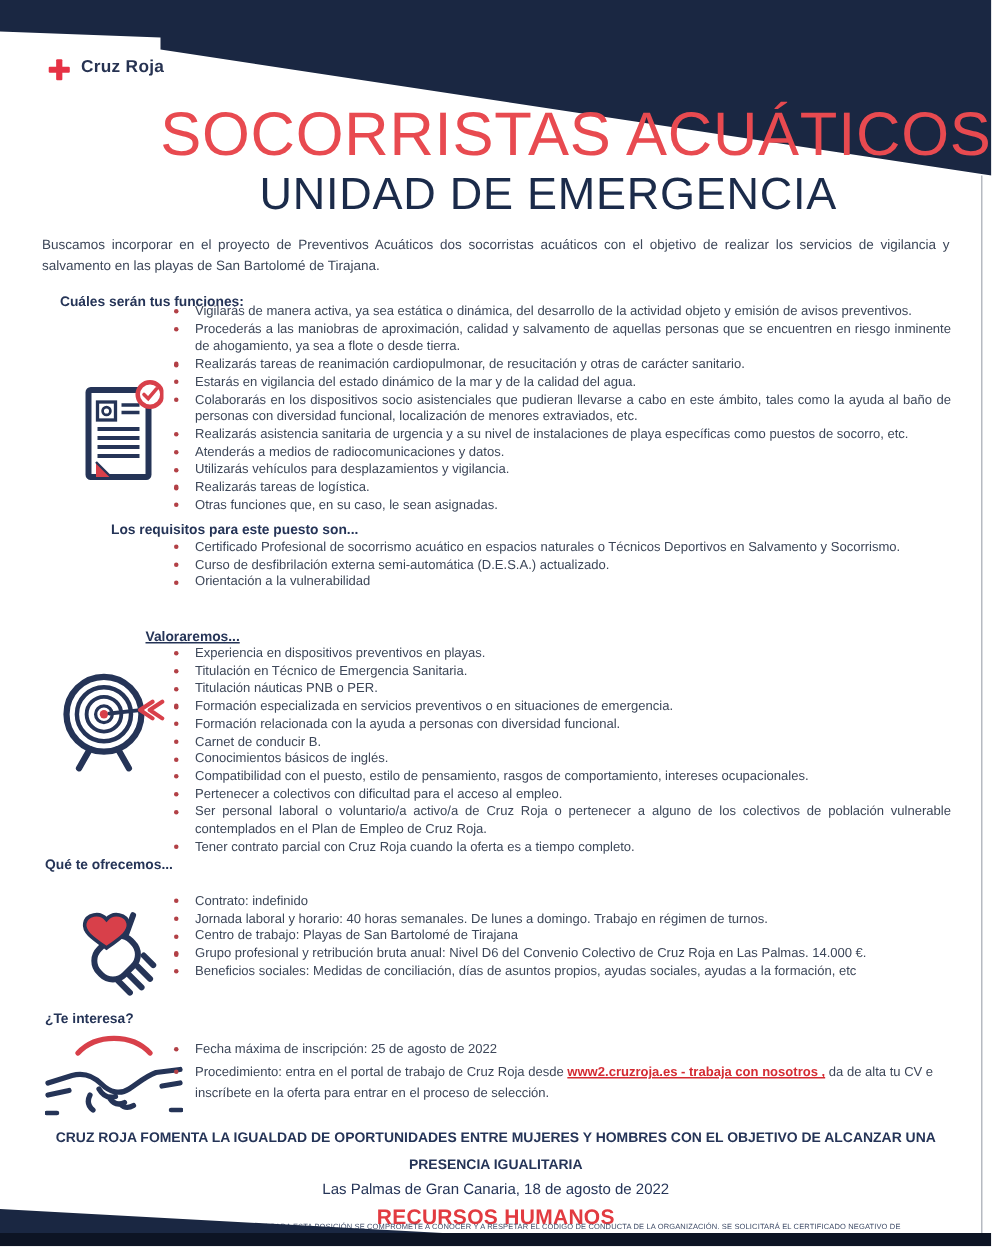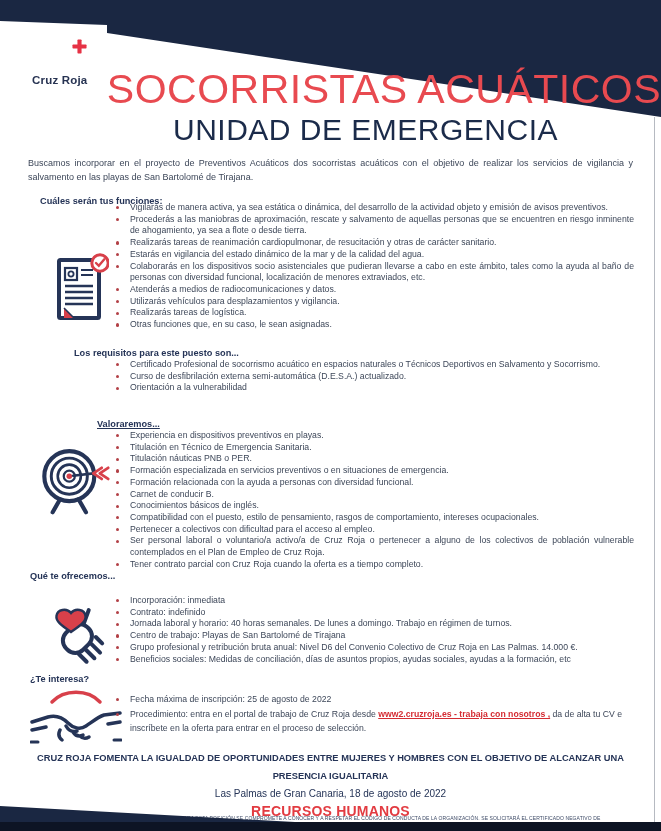--- a/index.html
+++ b/index.html
@@ -2,21 +2,21 @@
 <html><head>
 <meta charset="utf-8">
 <style>
   html,body { margin:0; padding:0; background:#ffffff; }
   .page {
     position:relative; width:661px; height:831px; background:#ffffff;
     font-family:"Liberation Sans", sans-serif; overflow:hidden;
   }
   
   .header-svg { position:absolute; left:0; top:0; }
-  .logo { position:absolute; left:32px; top:39px; display:flex; align-items:flex-end; gap:20px; z-index:3;flex-direction:column; }
+  .logo { position:absolute; left:32px; top:39px; display:flex; align-items:flex-start; gap:7px; z-index:3; }
   .logo-text { font-size:11.5px; font-weight:bold; color:#273352; letter-spacing:0.2px; }
   .title {
     position:absolute; left:70px; right:0; top:69px; text-align:right;
     font-size:41px; color:#e84a50; letter-spacing:0.5px; z-index:2; line-height:1;
   }
   .subtitle {
     position:absolute; left:70px; right:0; top:115px; text-align:center;
     font-size:30px; color:#1b2b4a; letter-spacing:0.5px; z-index:2; line-height:1;
   }
   .intro {
@@ -107,24 +107,25 @@
     <circle cx="16" cy="22" r="2.6" fill="none" stroke="#253457" stroke-width="1.8"></circle>
     <path d="M26 18 H38 M26 23 H38" stroke="#253457" stroke-width="2.2"></path>
     <path d="M10 34 H38 M10 40 H38 M10 46 H38 M10 52 H38" stroke="#253457" stroke-width="2.6"></path>
     <path d="M9 56 L19 66 L9 66 Z" fill="#d8404a"></path>
     <path d="M9 56 L19 66" stroke="#253457" stroke-width="1.6"></path>
     <circle cx="45" cy="11" r="8.2" fill="#ffffff" stroke="#d8404a" stroke-width="3"></circle>
     <path d="M41 11 l2.8 2.8 l5.5 -6.5" fill="none" stroke="#d8404a" stroke-width="2.4" stroke-linecap="round"></path>
   </svg>
   <ul class="blist" id="list-functions">
       <li>Vigilarás de manera activa, ya sea estática o dinámica, del desarrollo de la actividad objeto y emisión de avisos preventivos.</li>
-      <li>Procederás a las maniobras de aproximación, rescate y salvamento de aquellas personas que se encuentren en riesgo inminente de ahogamiento, ya sea a flote o desde tierra.</li>
+      <li>Procederás a las maniobras de aproximación, calidad y salvamento de aquellas personas que se encuentren en riesgo inminente de ahogamiento, ya sea a flote o desde tierra.</li>
       <li>Realizarás tareas de reanimación cardiopulmonar, de resucitación y otras de carácter sanitario.</li>
       <li>Estarás en vigilancia del estado dinámico de la mar y de la calidad del agua.</li>
       <li>Colaborarás en los dispositivos socio asistenciales que pudieran llevarse a cabo en este ámbito, tales como la ayuda al baño de personas con diversidad funcional, localización de menores extraviados, etc.</li>
+      <li>Realizarás asistencia sanitaria de urgencia y a su nivel de instalaciones de playa específicas como puestos de socorro, etc.</li>
       <li>Atenderás a medios de radiocomunicaciones y datos.</li>
       <li>Utilizarás vehículos para desplazamientos y vigilancia.</li>
       <li>Realizarás tareas de logística.</li>
       <li>Otras funciones que, en su caso, le sean asignadas.</li>
     </ul>
 
   <div class="sec-heading" id="h-requirements">Los requisitos para este puesto son...</div>
   <ul class="blist" id="list-requirements">
       <li>Certificado Profesional de socorrismo acuático en espacios naturales o Técnicos Deportivos en Salvamento y Socorrismo.</li>
       <li>Curso de desfibrilación externa semi-automática (D.E.S.A.) actualizado.</li>
@@ -159,21 +160,20 @@
   <div class="sec-heading" id="h-offer">Qué te ofrecemos...</div>
   <svg class="icon-block" id="icon-hand" width="64" height="66" viewBox="0 0 64 66">
     <g transform="rotate(-45 32 36)" fill="none" stroke="#253457" stroke-width="4" stroke-linecap="round">
       <rect x="17" y="26" width="30" height="24" rx="11"></rect>
       <path d="M22 50 L22 61 M30 52 L30 64 M38 52 L38 64 M46 50 L46 59"></path>
       <path d="M47 32 L60 26"></path>
     </g>
     <path d="M27 12 c-4.5-5.5 -13.5-3.5 -14.5 2.7 c-0.9 5.5 4.5 9.2 14.5 16.3 c10-7.1 15.4-10.8 14.5-16.3 c-1-6.2 -10-8.2 -14.5-2.7 z" fill="#d8404a" stroke="#253457" stroke-width="2.4"></path>
   </svg>
   <ul class="blist" id="list-offer">
-      <li>Incorporación: inmediata</li>
       <li>Contrato: indefinido</li>
       <li>Jornada laboral y horario: 40 horas semanales. De lunes a domingo. Trabajo en régimen de turnos.</li>
       <li>Centro de trabajo: Playas de San Bartolomé de Tirajana</li>
       <li>Grupo profesional y retribución bruta anual: Nivel D6 del Convenio Colectivo de Cruz Roja en Las Palmas. 14.000 €.</li>
       <li>Beneficios sociales:  Medidas de conciliación, días de asuntos propios, ayudas sociales, ayudas a la formación, etc</li>
     </ul>
 
   <div class="sec-heading" id="h-interest">¿Te interesa?</div>
   <svg class="icon-block" id="icon-handshake" width="92" height="78" viewBox="0 0 92 78">
     <path d="M22 16 C34 3 58 3 70 16" fill="none" stroke="#d8404a" stroke-width="3.5" stroke-linecap="round"></path>

